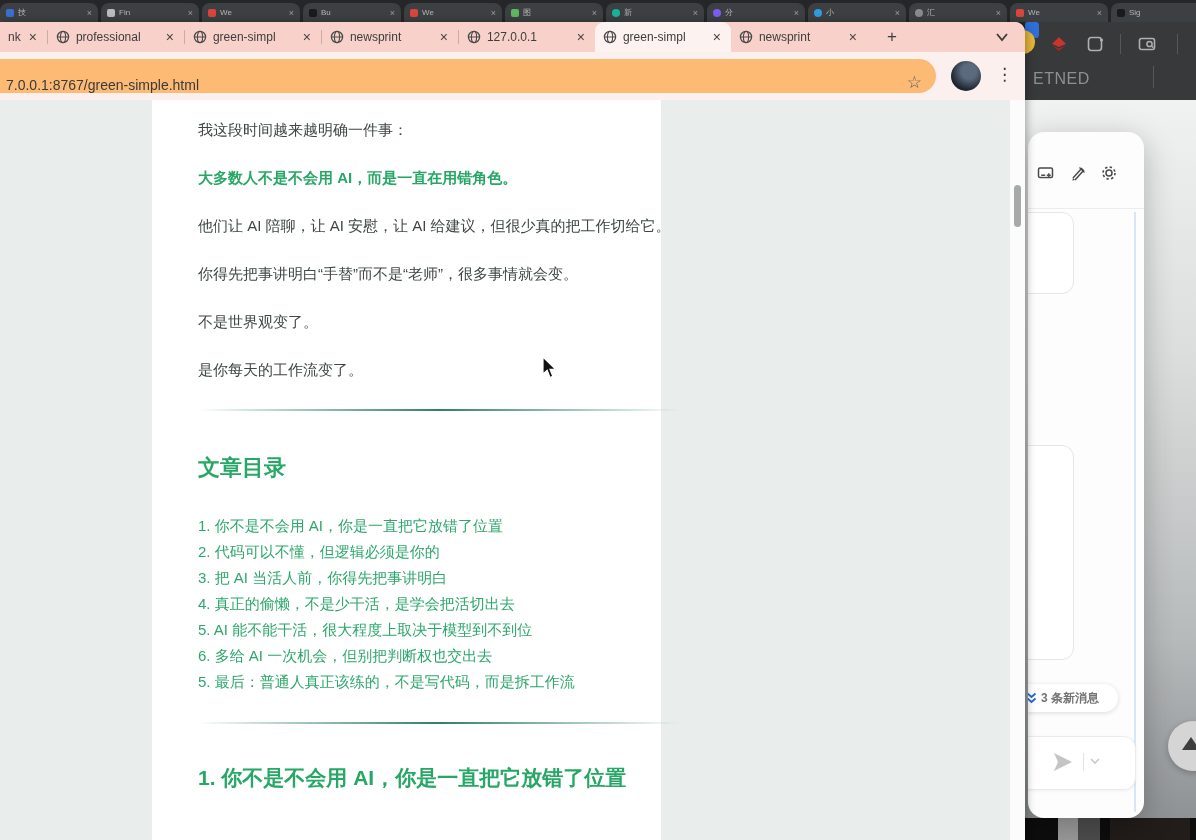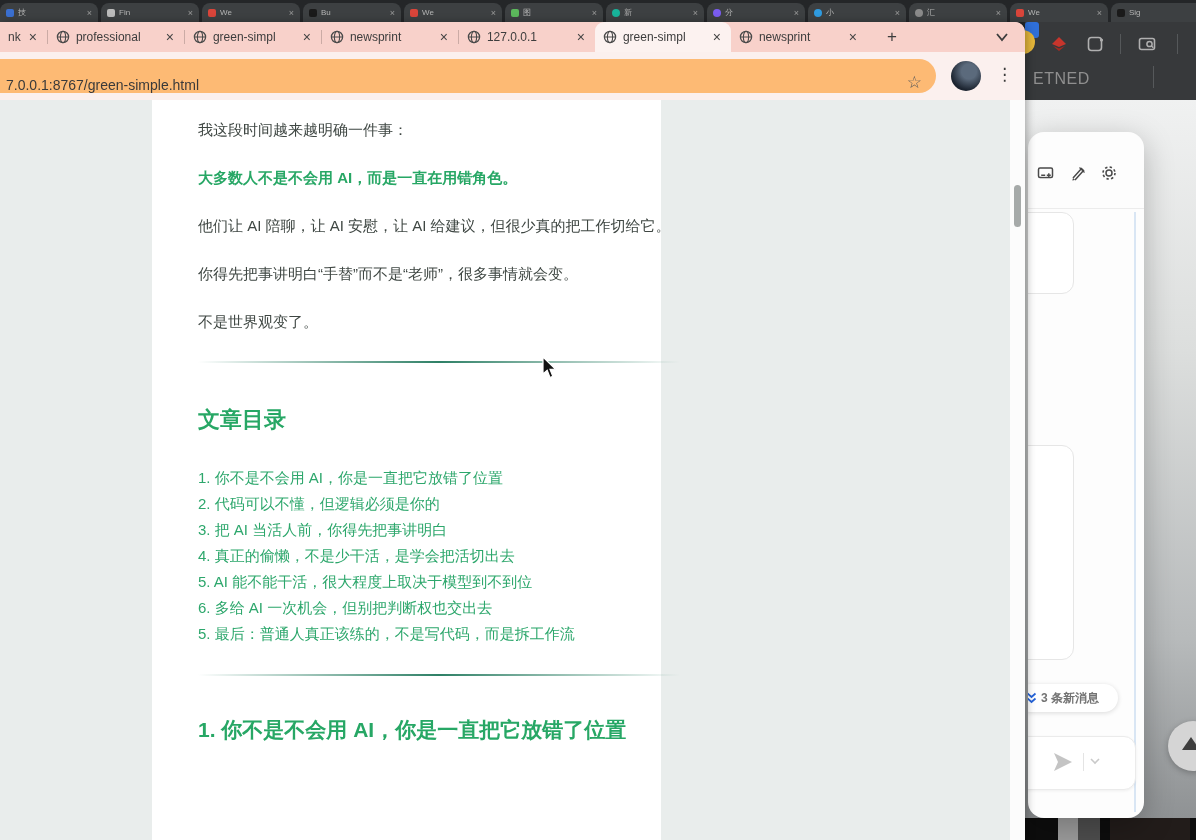--- a/index.html
+++ b/index.html
@@ -326,20 +326,21 @@
 
     <div id="page">
       <div id="card">
         <div id="article">
           <div id="paras">
               <p class="normal">我这段时间越来越明确一件事：</p>
               <p class="lead">大多数人不是不会用 AI，而是一直在用错角色。</p>
               <p class="normal">他们让 AI 陪聊，让 AI 安慰，让 AI 给建议，但很少真的把工作切给它。</p>
               <p class="normal">你得先把事讲明白“手替”而不是“老师”，很多事情就会变。</p>
               <p class="normal">不是世界观变了。</p>
+              <p class="normal">是你每天的工作流变了。</p>
             </div>
           <hr class="gdiv">
           <h2 id="toc-title">文章目录</h2>
           <div id="toc-list">
               <div class="toc-item">1. 你不是不会用 AI，你是一直把它放错了位置</div>
               <div class="toc-item">2. 代码可以不懂，但逻辑必须是你的</div>
               <div class="toc-item">3. 把 AI 当活人前，你得先把事讲明白</div>
               <div class="toc-item">4. 真正的偷懒，不是少干活，是学会把活切出去</div>
               <div class="toc-item">5. AI 能不能干活，很大程度上取决于模型到不到位</div>
               <div class="toc-item">6. 多给 AI 一次机会，但别把判断权也交出去</div>

